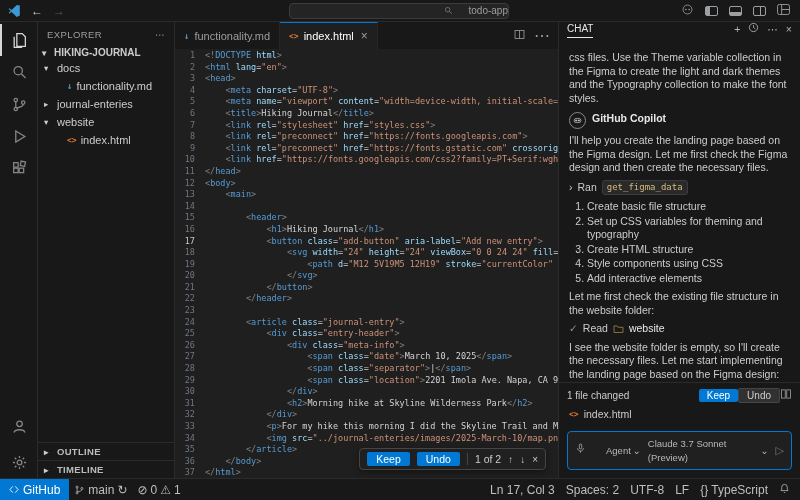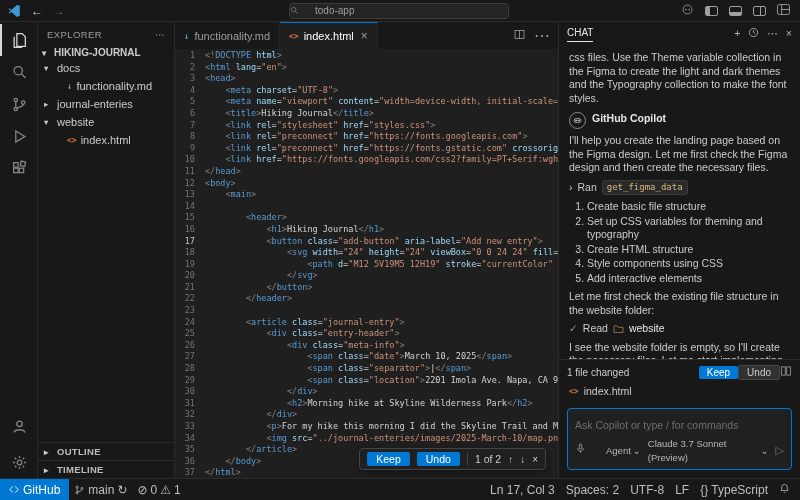--- a/index.html
+++ b/index.html
@@ -8,21 +8,21 @@
   .app{width:800px;height:500px;display:flex;flex-direction:column}
 
   
   .titlebar{height:22px;background:#181818;border-bottom:1px solid #2b2b2b;
     display:flex;align-items:center;font-size:11px;flex-shrink:0}
   .tb-left{flex:1;display:flex;align-items:center;gap:10px;padding-left:8px}
   .tb-arrows{display:flex;gap:10px;font-size:12px}
   .tb-arrows .fwd{color:#5a5a5a}
   .tb-center{width:230px;display:flex;justify-content:center}
   .search-pill{width:220px;height:16px;background:#242424;border:1px solid #3c3c3c;
-    border-radius:4px;display:flex;align-items:center;justify-content:flex-start;gap:16px;
+    border-radius:4px;display:flex;align-items:center;justify-content:flex-end;gap:16px;
     color:#9d9d9d;font-size:10px;cursor:pointer}
   .tb-right{flex:1;display:flex;justify-content:flex-end;align-items:center;gap:11px;padding-right:10px}
   .layic{width:13px;height:10px;border:1px solid #9da0a2;border-radius:2px;position:relative}
   .layic::before{content:"";position:absolute;background:#9da0a2}
   .layic.left::before{left:0;top:0;bottom:0;width:4px}
   .layic.bottom::before{left:0;right:0;bottom:0;height:3px}
   .layic.right::before{right:0;top:0;bottom:0;width:4px;background:transparent;border-left:1px solid #9da0a2}
 
   
   .main{flex:1;display:flex;min-height:0}
@@ -77,21 +77,21 @@
     border-radius:4px;padding:3px 7px;display:flex;align-items:center;gap:7px;font-size:10.5px;
     box-shadow:0 2px 6px rgba(0,0,0,.4)}
   .btn-blue{background:#0078d4;color:#fff;border:none;border-radius:2px;padding:1px 9px;
     font-size:10.5px;font-family:inherit;cursor:pointer}
   .review .sep{width:1px;height:12px;background:#454545}
   .review .nav{color:#cccccc;cursor:pointer;font-size:10px}
 
   
   .chat{width:242px;background:#181818;border-left:1px solid #2b2b2b;display:flex;
     flex-direction:column;font-size:10.5px;line-height:13.5px;flex-shrink:0;min-height:0}
-  .chat-header{height:24px;display:flex;align-items:center;justify-content:space-between;
+  .chat-header{height:24px;display:flex;align-items:flex-start;justify-content:space-between;
     padding:0 8px;flex-shrink:0}
   .chat-title{font-size:10px;color:#e7e7e7;border-bottom:1px solid #e7e7e7;padding-bottom:1px}
   .chat-hicons{display:flex;gap:8px;color:#b6b6b6;align-items:center}
   .chat-hicons svg{stroke:currentColor;fill:none;stroke-width:1.2}
   .chat-body{flex:1;min-height:0;overflow:hidden;padding:0 10px;color:#cccccc}
   .chat-body p{margin:5px 0}
   .copilot-row{display:flex;align-items:flex-start;gap:6px;margin:7px 0 4px}
   .copilot-avatar{width:17px;height:17px;border:1px solid #8a8a8a;border-radius:50%;
     display:flex;align-items:center;justify-content:center;flex-shrink:0}
   .copilot-avatar svg{stroke:#cfcfcf;fill:#cfcfcf;stroke-width:1}
@@ -416,21 +416,20 @@
               </svg>
           </span>
         </div>
         <div class="changes-row2">
           <span class="ficon html">&lt;&gt;</span>
           <span>index.html</span>
         </div>
       </div>
 
       <div class="chat-inputbox">
-        <input class="chat-input-field" type="text" placeholder="Ask Copilot or type / for commands" style="">
         <div class="input-bottom">
           <span>
             <svg width="11" height="11" viewBox="0 0 16 16">
                 <rect x="6.3" y="1.5" width="3.4" height="7" rx="1.7"></rect>
                 <path d="M3.8 7.5c0 2.3 1.9 4.2 4.2 4.2s4.2-1.9 4.2-4.2M8 11.7v2.3"></path>
               </svg>
           </span>
           <span class="mode-group">
             <span class="dd">
               <span>Agent</span>

